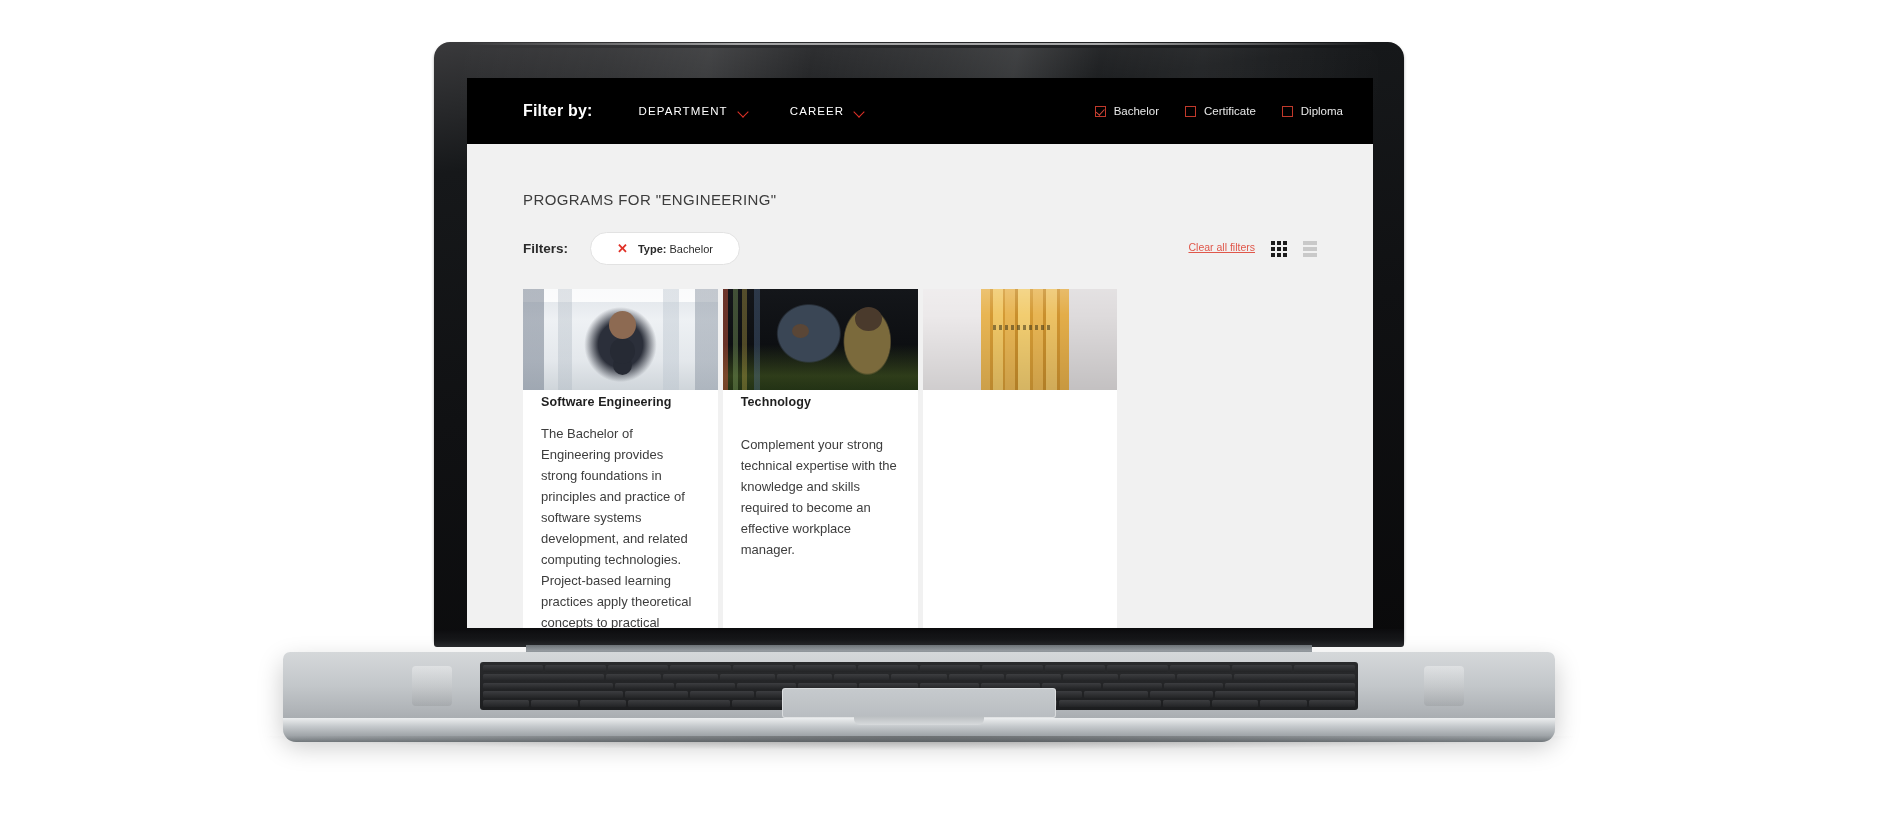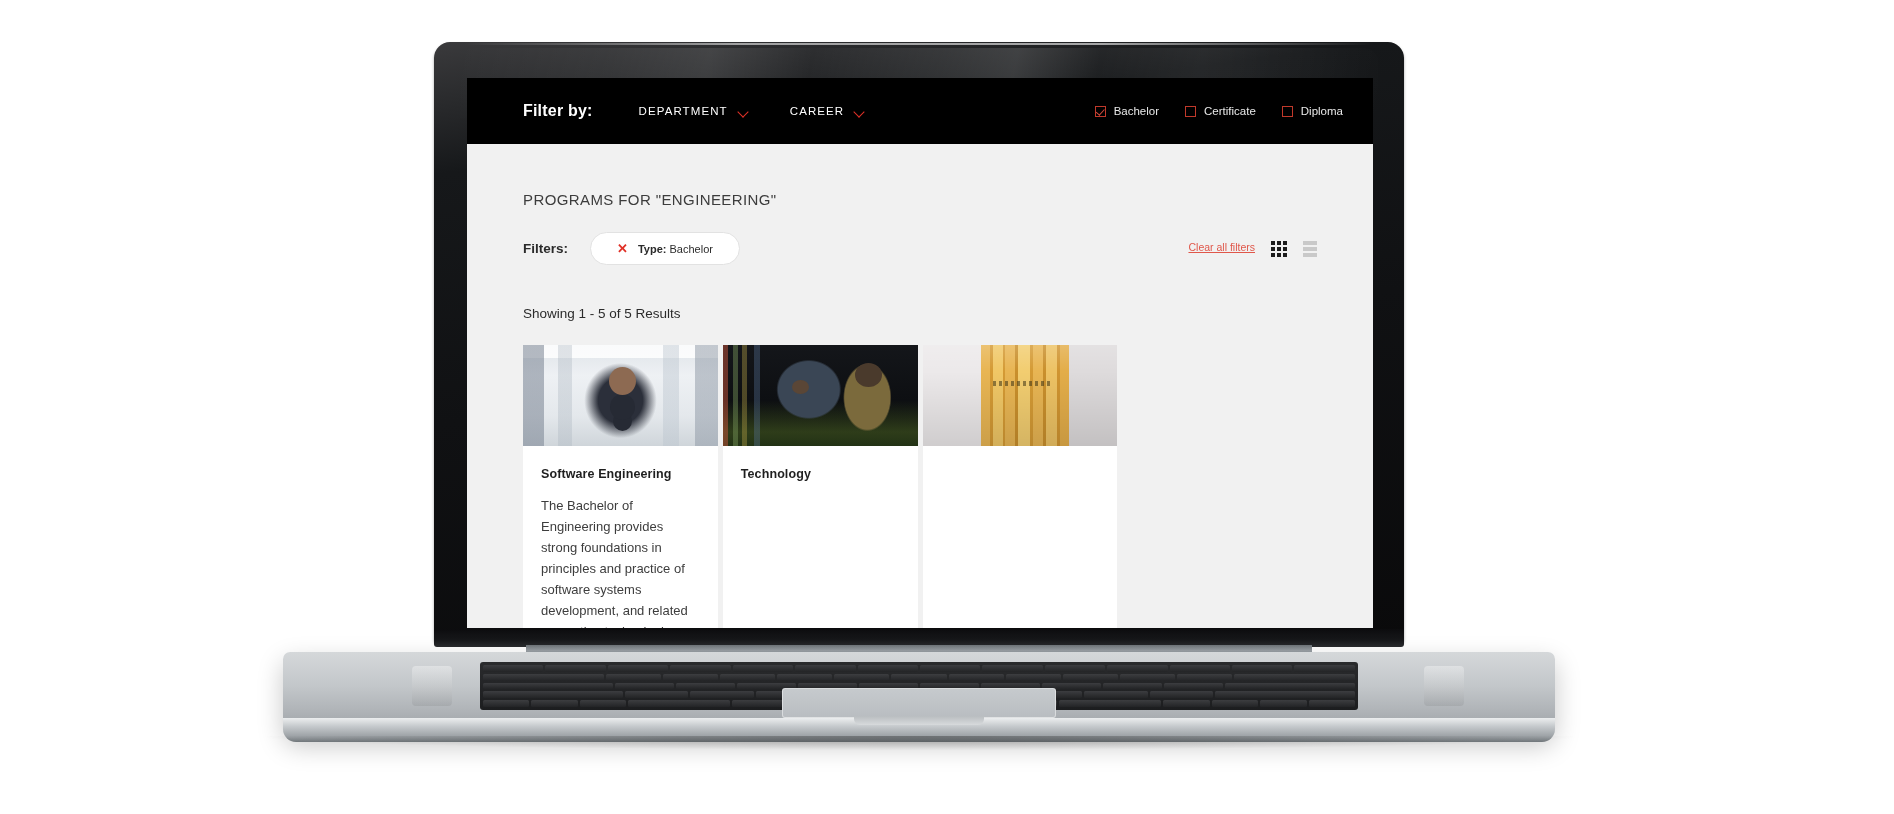--- a/index.html
+++ b/index.html
@@ -225,21 +225,21 @@
   .program-card {
     background: #ffffff;
     overflow: hidden;
     cursor: pointer;
   }
   .card-image {
     height: 101px;
     position: relative;
     overflow: hidden;
   }
-  .card-body { padding: 20px 18px 18px 18px; border-radius: 22px; }
+  .card-body { padding: 4px 18px 18px 18px; border-radius: 22px; }
   .card-title {
     font-size: 12.5px;
     font-weight: bold;
     color: #1f1f1f;
     line-height: 1.28;
     letter-spacing: .1px;
   }
   .card-desc {
     font-size: 13px;
     color: #3d3d3d;
@@ -497,37 +497,37 @@
           </span>
 
           <span class="view-icon" id="list-view-icon">
             <span></span>
             <span></span>
             <span></span>
           </span>
         </div>
       </div>
 
-      <div id="showing-results">Showing 1 - 5 of 5 Results</div>
 
       <div id="card-grid">
 
         <div class="program-card">
           <div class="card-image" id="img-software-engineering"></div>
           <div class="card-body">
             <div class="card-title">Software Engineering</div>
             <div class="card-desc">The Bachelor of Engineering provides strong foundations in principles and practice of software systems development, and related computing technologies. Project-based learning practices apply theoretical concepts to practical problems.</div>
           </div>
         </div>
 
 
         <div class="program-card">
           <div class="card-image" id="img-technology"></div>
           <div class="card-body">
             <div class="card-title">Technology</div>
+            <div class="card-desc pushed2">Complement your strong technical expertise with the knowledge and skills required to become an effective workplace manager.</div>
           </div>
         </div>
 
         <div class="program-card">
           <div class="card-image" id="img-education-stem"></div>
         </div>
 
       </div>
     </div>
   </div>

